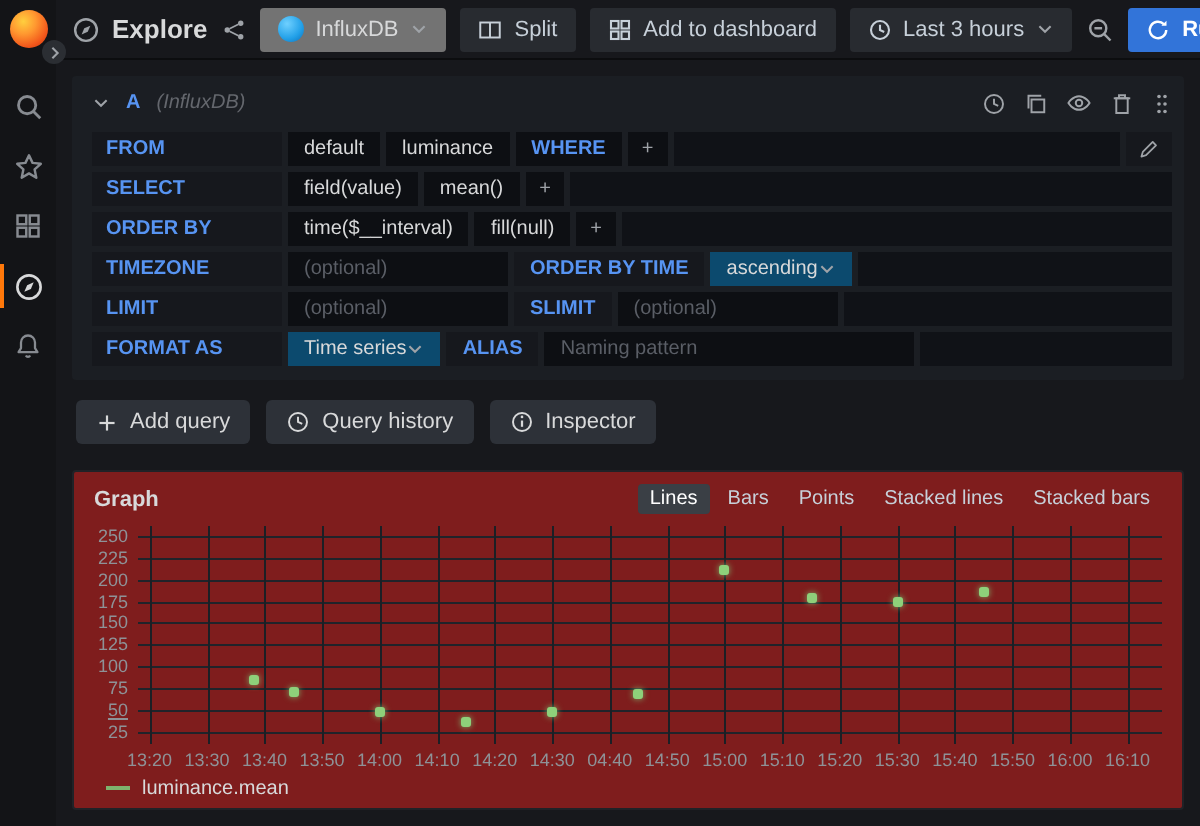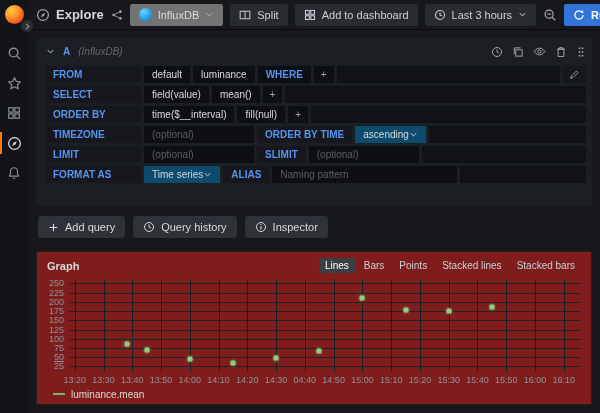--- a/index.html
+++ b/index.html
@@ -343,21 +343,21 @@
     </div>
 
     <div class="q-row">
       <div class="q-label">LIMIT</div>
       <input class="q-input" placeholder="(optional)" style="">
       <div class="q-label2">SLIMIT</div>
       <input class="q-input" placeholder="(optional)" style="">
       <div class="q-fill"></div>
     </div>
 
-    <div class="q-row" style="margin-bottom:16px">
+    <div class="q-row" style="margin-bottom:0">
       <div class="q-label">FORMAT AS</div>
       <div class="q-select">
         <span>Time series</span>
         <span class="caret">
           <svg width="9" height="9" viewBox="0 0 16 16">
               <polyline points="3,5.5 8,10.5 13,5.5" fill="none" stroke="currentColor" stroke-width="1.8"></polyline>
             </svg>
         </span>
       </div>
       <div class="q-label2">ALIAS</div>

